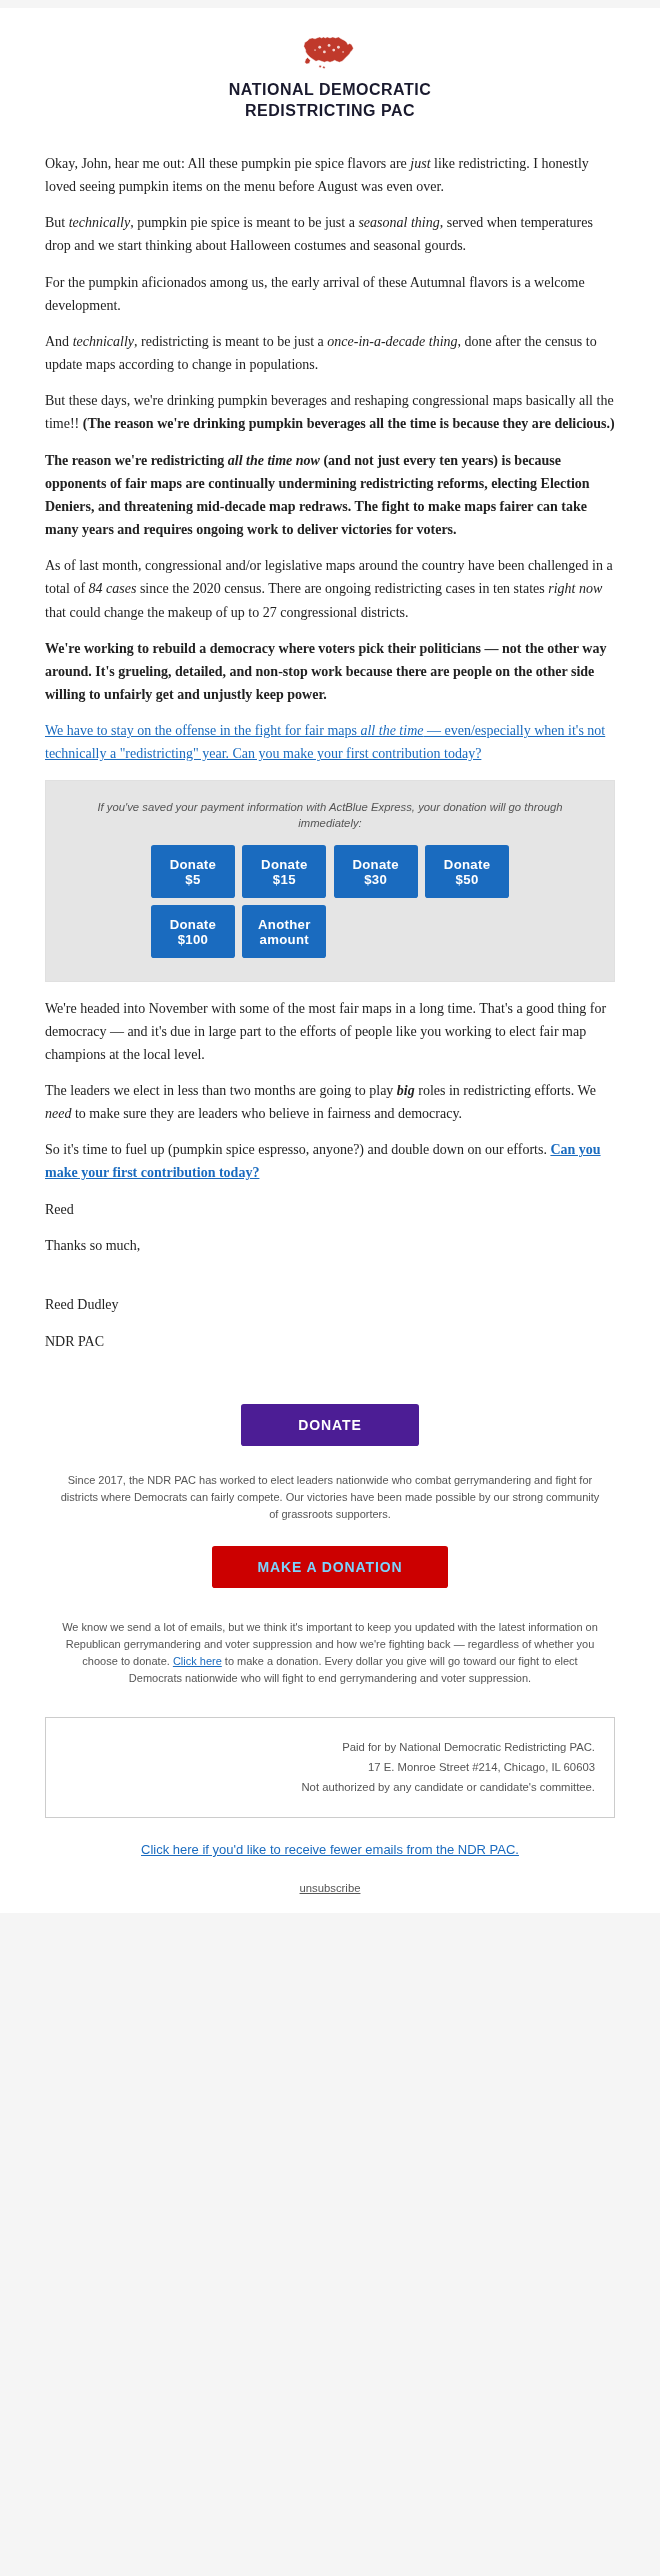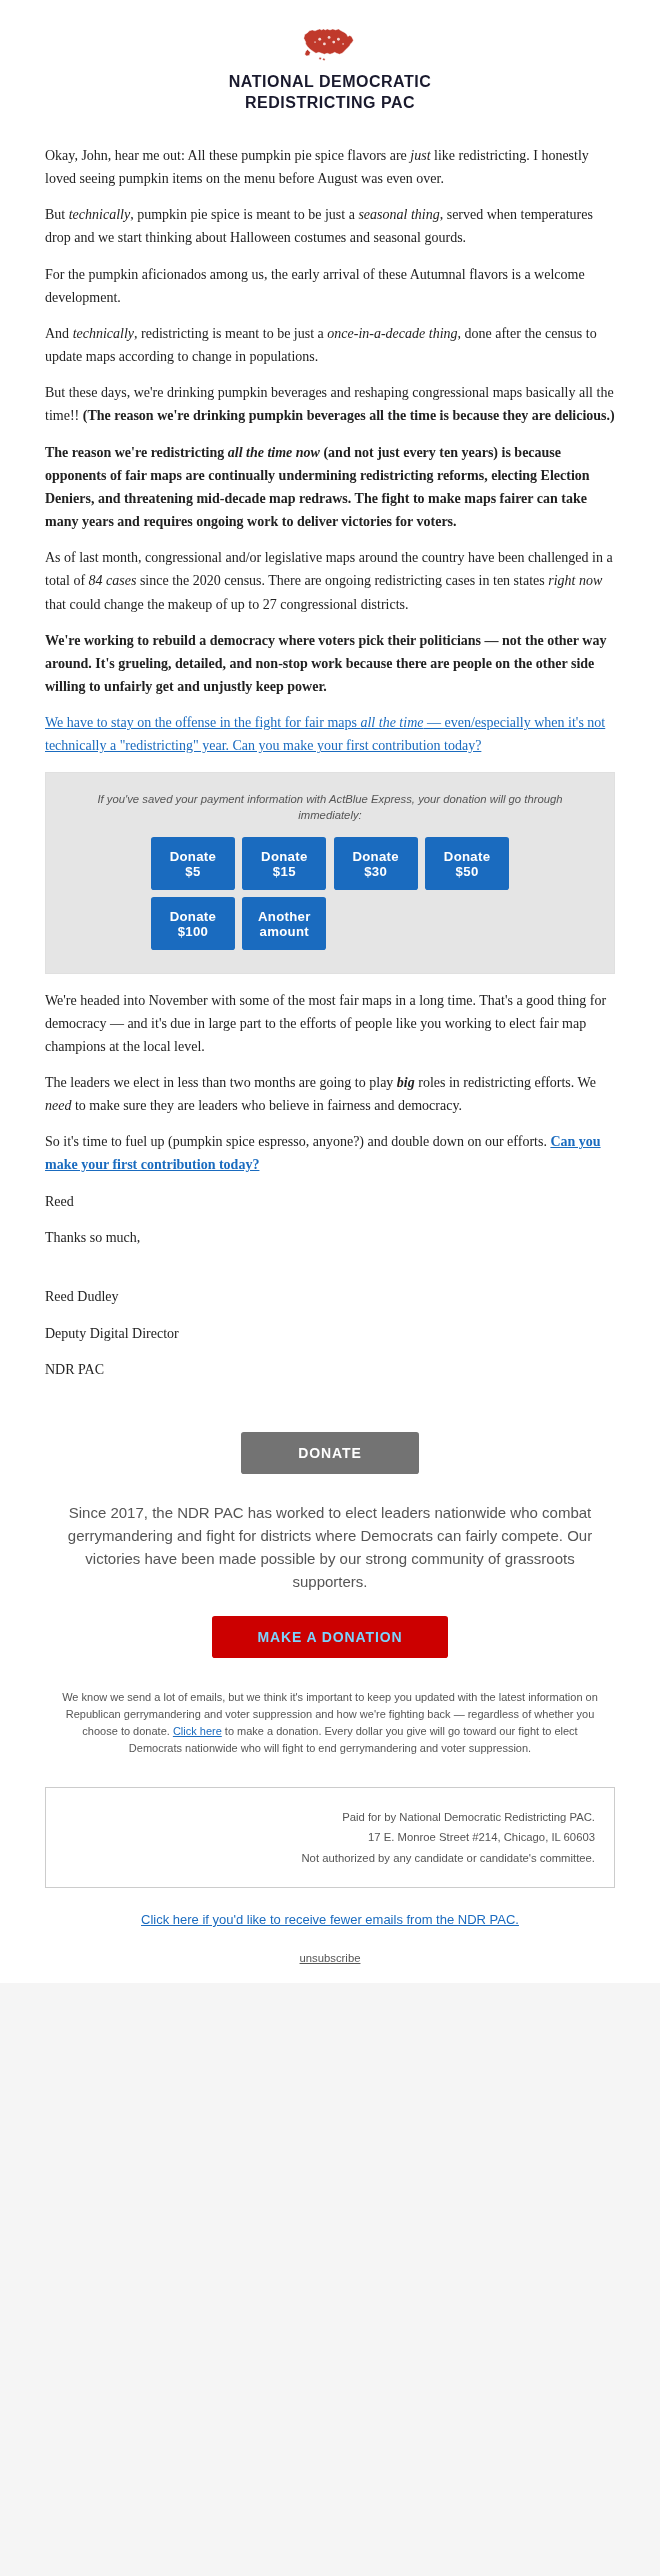--- a/index.html
+++ b/index.html
@@ -7,21 +7,21 @@
       font-family: Georgia, 'Times New Roman', serif;
       font-size: 14px;
       color: #333;
       background: #f5f5f5;
       width: 660px;
       margin: 0 auto;
     }
     .email-container {
       background: #fff;
       max-width: 660px;
-      margin: 0 auto;
+      margin: 8px auto;
       padding: 0;
     }
     .header {
       text-align: center;
       padding: 22.6px 38px 15px;
       background: #fff;
     }
     .org-name {
       font-family: Arial, sans-serif;
       font-weight: 900;
@@ -88,35 +88,35 @@
       border-radius: 2.8px;
       cursor: pointer;
       text-align: center;
       letter-spacing: 0.3px;
     }
     .big-donate-section {
       text-align: center;
       padding: 15px 45px;
     }
     .big-donate-btn {
-      background: #737373;
+      background: #4c1d95;
       color: #fff;
       font-family: Arial, sans-serif;
       font-weight: bold;
       font-size: 14px;
       padding: 13.2px 57px;
       border: none;
       border-radius: 2.8px;
       cursor: pointer;
       letter-spacing: 0.9px;
       text-transform: uppercase;
     }
     .since-text {
       font-family: Arial, sans-serif;
-      font-size: 15px;
+      font-size: 11px;
       color: #555;
       text-align: center;
       padding: 11.3px 57px 15px;
       line-height: 1.55;
     }
     .make-donation-section {
       text-align: center;
       padding: 7.5px 45px 19px;
     }
     .make-donation-btn {
@@ -275,21 +275,20 @@
     </p>
 
     <p>
       So it's time to fuel up (pumpkin spice espresso, anyone?) and double down on our efforts. <a href="#" class="blue-link"><strong>Can you make your first contribution today?</strong></a>
     </p>
 
     <p>Reed</p>
     <p>Thanks so much,</p>
     <br>
     <p>Reed Dudley</p>
-    <p>Deputy Digital Director</p>
     <p>NDR PAC</p>
 
   </div>
 
   <div class="big-donate-section">
     <button class="big-donate-btn">DONATE</button>
   </div>
 
   <div class="since-text">Since 2017, the NDR PAC has worked to elect leaders nationwide who combat gerrymandering and fight for districts where Democrats can fairly compete. Our victories have been made possible by our strong community of grassroots supporters.</div>
 

